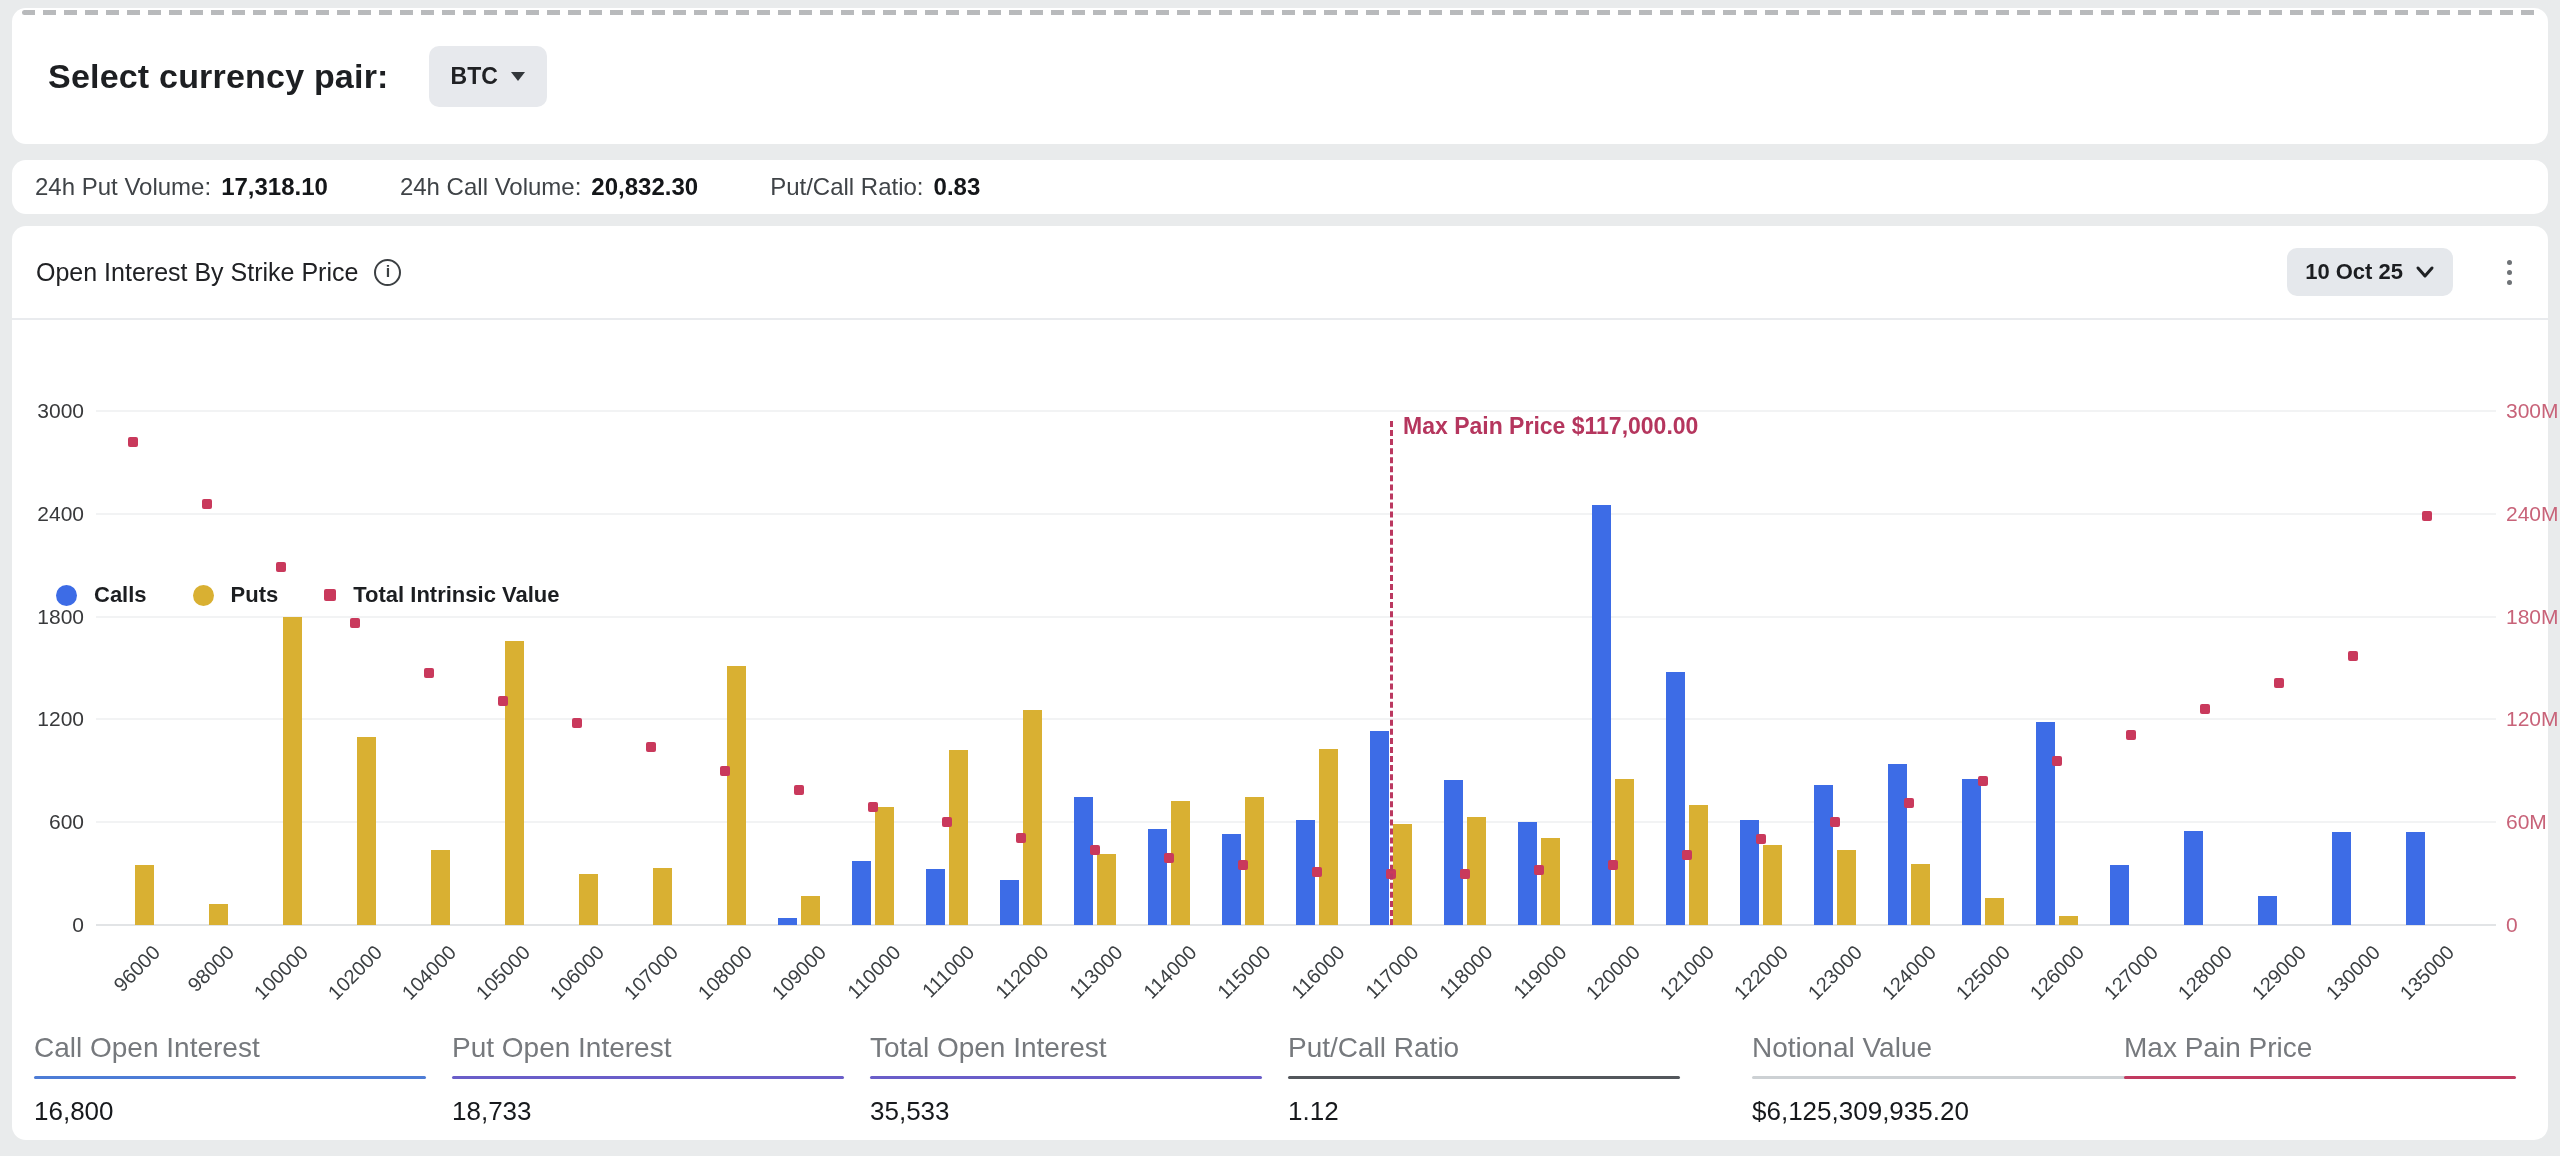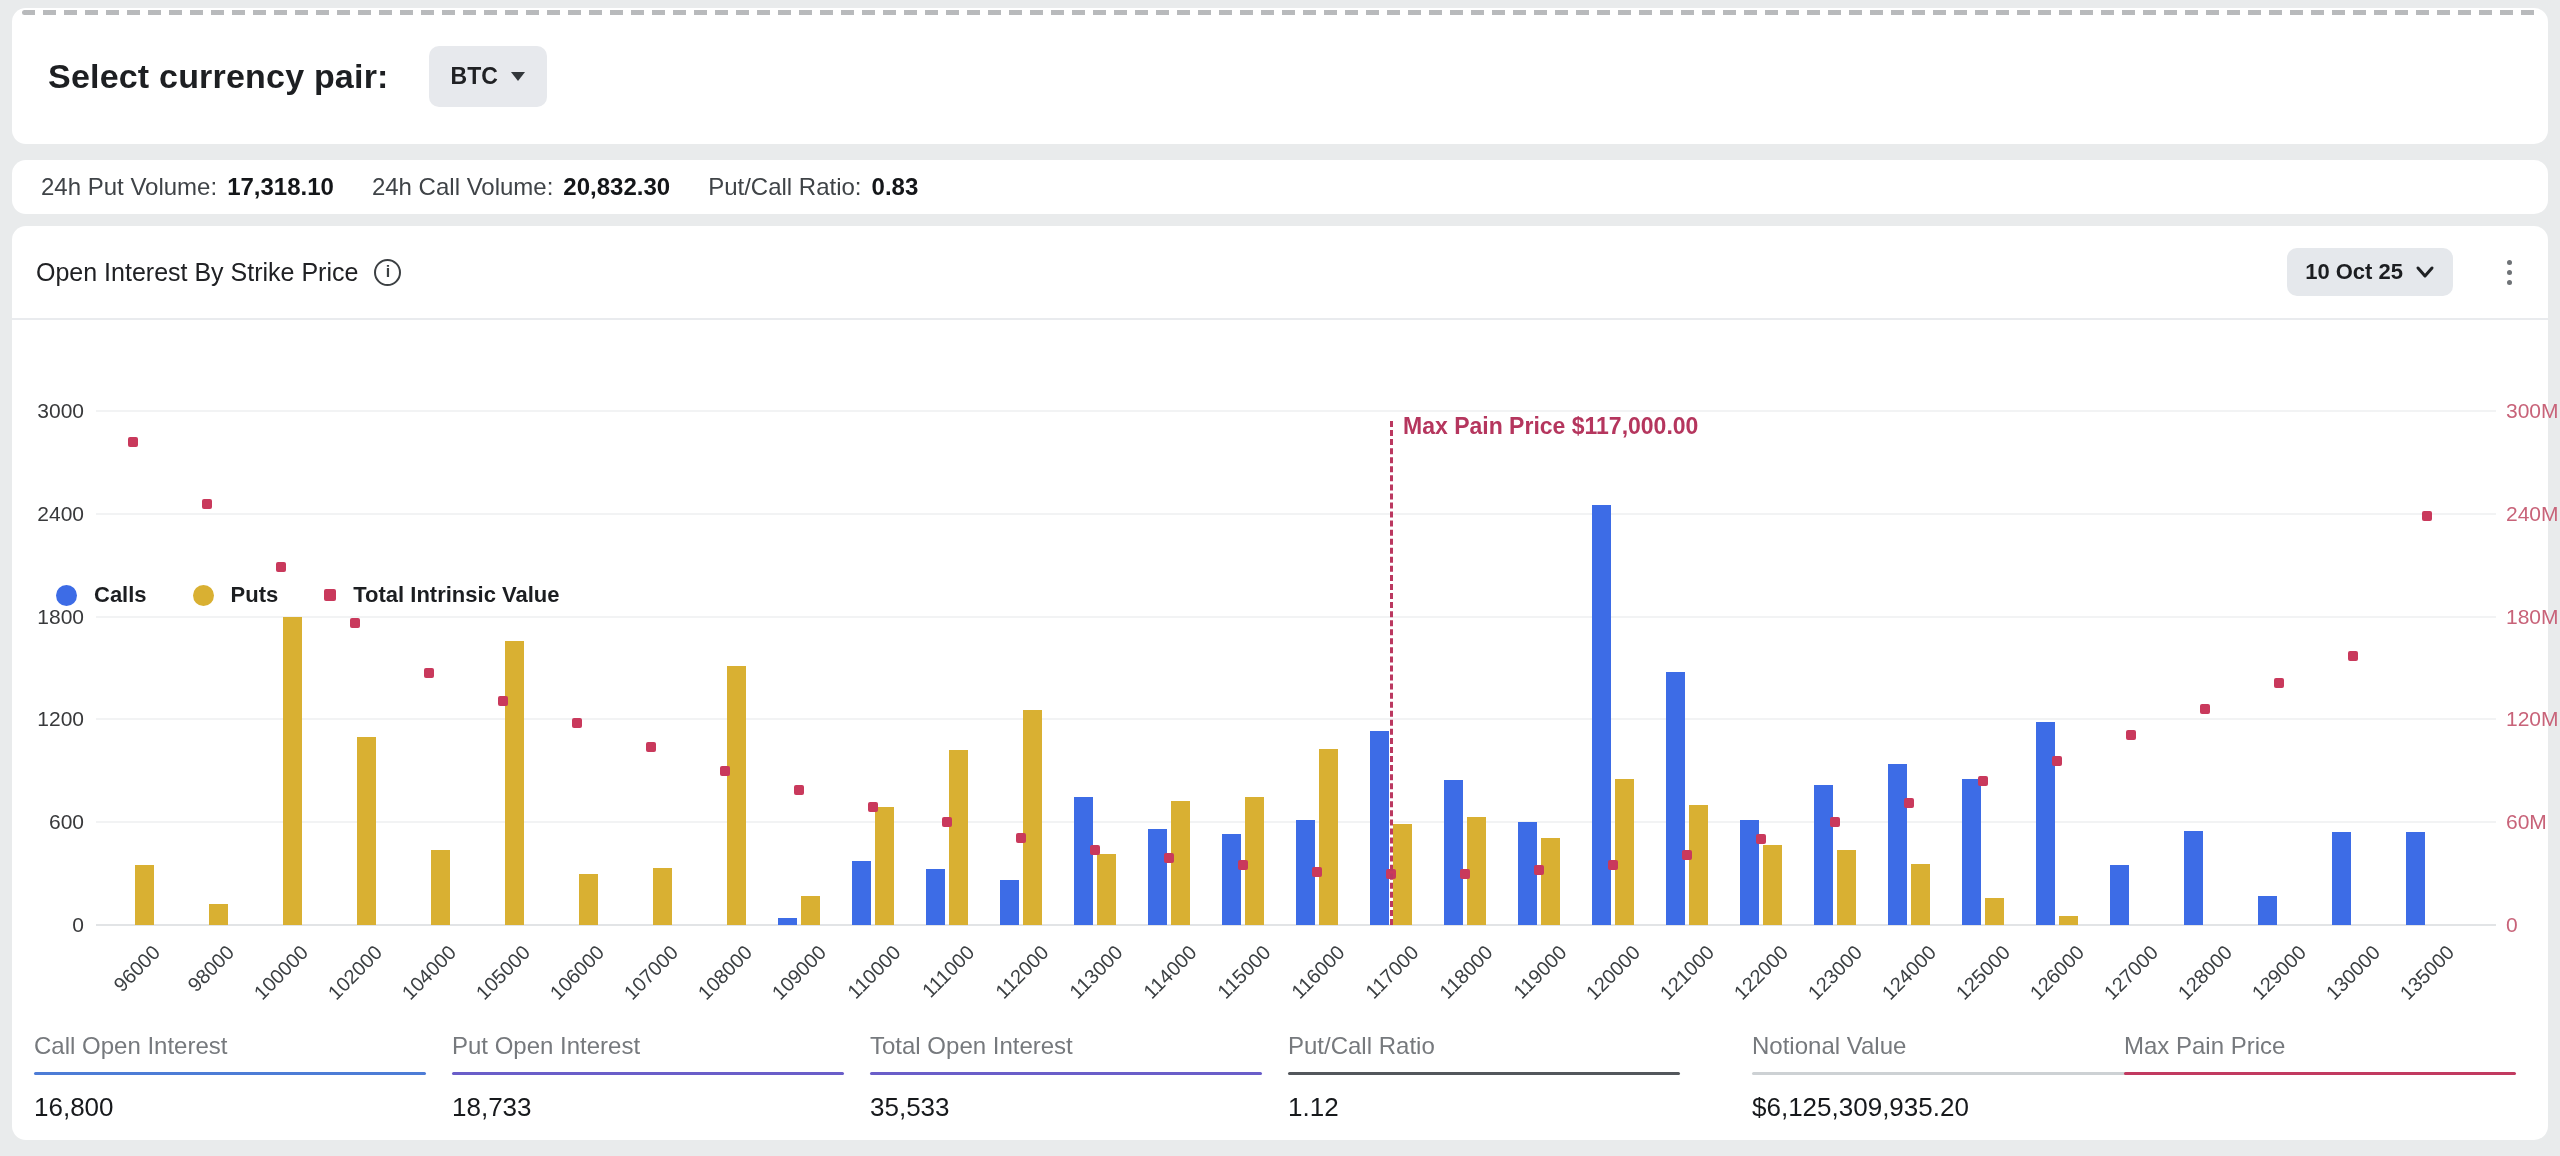--- a/index.html
+++ b/index.html
@@ -16,21 +16,21 @@
   
   .card-currency { top:8px; height:136px; display:flex; align-items:center; padding-left:36px; gap:40px; overflow:hidden; }
   .artifact { position:absolute; top:2px; left:10px; right:10px; height:5px; opacity:.45; border-radius:3px;
     background:repeating-linear-gradient(90deg, rgba(45,50,56,.75) 0 13px, transparent 13px 21px); }
   h1.page-title { font-size:34px; font-weight:600; color:#1d1f22; letter-spacing:.2px; }
   .chip { display:inline-flex; align-items:center; gap:13px; background:#e7e9ed; border:none; cursor:pointer;
     border-radius:10px; padding:17px 22px; font-family:inherit; font-size:23px; font-weight:700; color:#202124; }
   .tri { width:0; height:0; border-left:7px solid transparent; border-right:7px solid transparent; border-top:9px solid #33373b; }
 
   
-  .card-volumes { top:160px; height:54px; display:flex; align-items:center; padding-left:29px; gap:38px; }
+  .card-volumes { top:160px; height:54px; display:flex; align-items:center; padding-left:23px; gap:72px; }
   .vstat { display:flex; align-items:baseline; gap:10px; }
   .vlabel { font-size:24px; color:#3f4347; }
   .vvalue { font-size:24px; font-weight:700; color:#141619; }
 
   
   .card-chart { top:226px; height:914px; }
   .chart-header { position:relative; height:92px; display:flex; align-items:center; padding:0 30px 0 24px; gap:16px; }
   .chart-title { font-size:25px; font-weight:500; color:#202124; }
   .info-icon { width:27px; height:27px; border:2.5px solid #3c4043; border-radius:50%;
     display:flex; align-items:center; justify-content:center; color:#3c4043; font-size:16px; font-weight:700; cursor:pointer; }
@@ -61,21 +61,21 @@
   .maxpain-label { position:absolute; top:2px; font-size:23px; font-weight:700; color:#b5365e; white-space:nowrap; }
   .y-axis-right { position:absolute; left:2494px; top:185px; width:62px; height:514px; }
   .y-axis-right div { position:absolute; left:0; font-size:21px; color:#c86379; }
   .x-axis { position:absolute; left:84px; top:699px; width:2368px; height:130px; }
   .x-axis div { position:absolute; top:16px; font-size:20px; color:#3c4043; white-space:nowrap;
     transform:rotate(-45deg); transform-origin:top right; }
 
   
   .footer-stats { position:absolute; left:0; top:806px; width:100%; height:108px; }
   .fcol { position:absolute; width:392px; }
-  .flabel { font-size:24px; color:#76797d; }
+  .flabel { font-size:28px; color:#76797d; }
   .funder { margin-top:12px; height:3px; border-radius:2px; background:#ccc; }
   .fvalue { margin-top:17px; font-size:26px; color:#17191c; }
 </style>
 </head>
 <body>
 
 <div class="page">
 
   <section class="card card-currency">
     <div class="artifact"></div>

